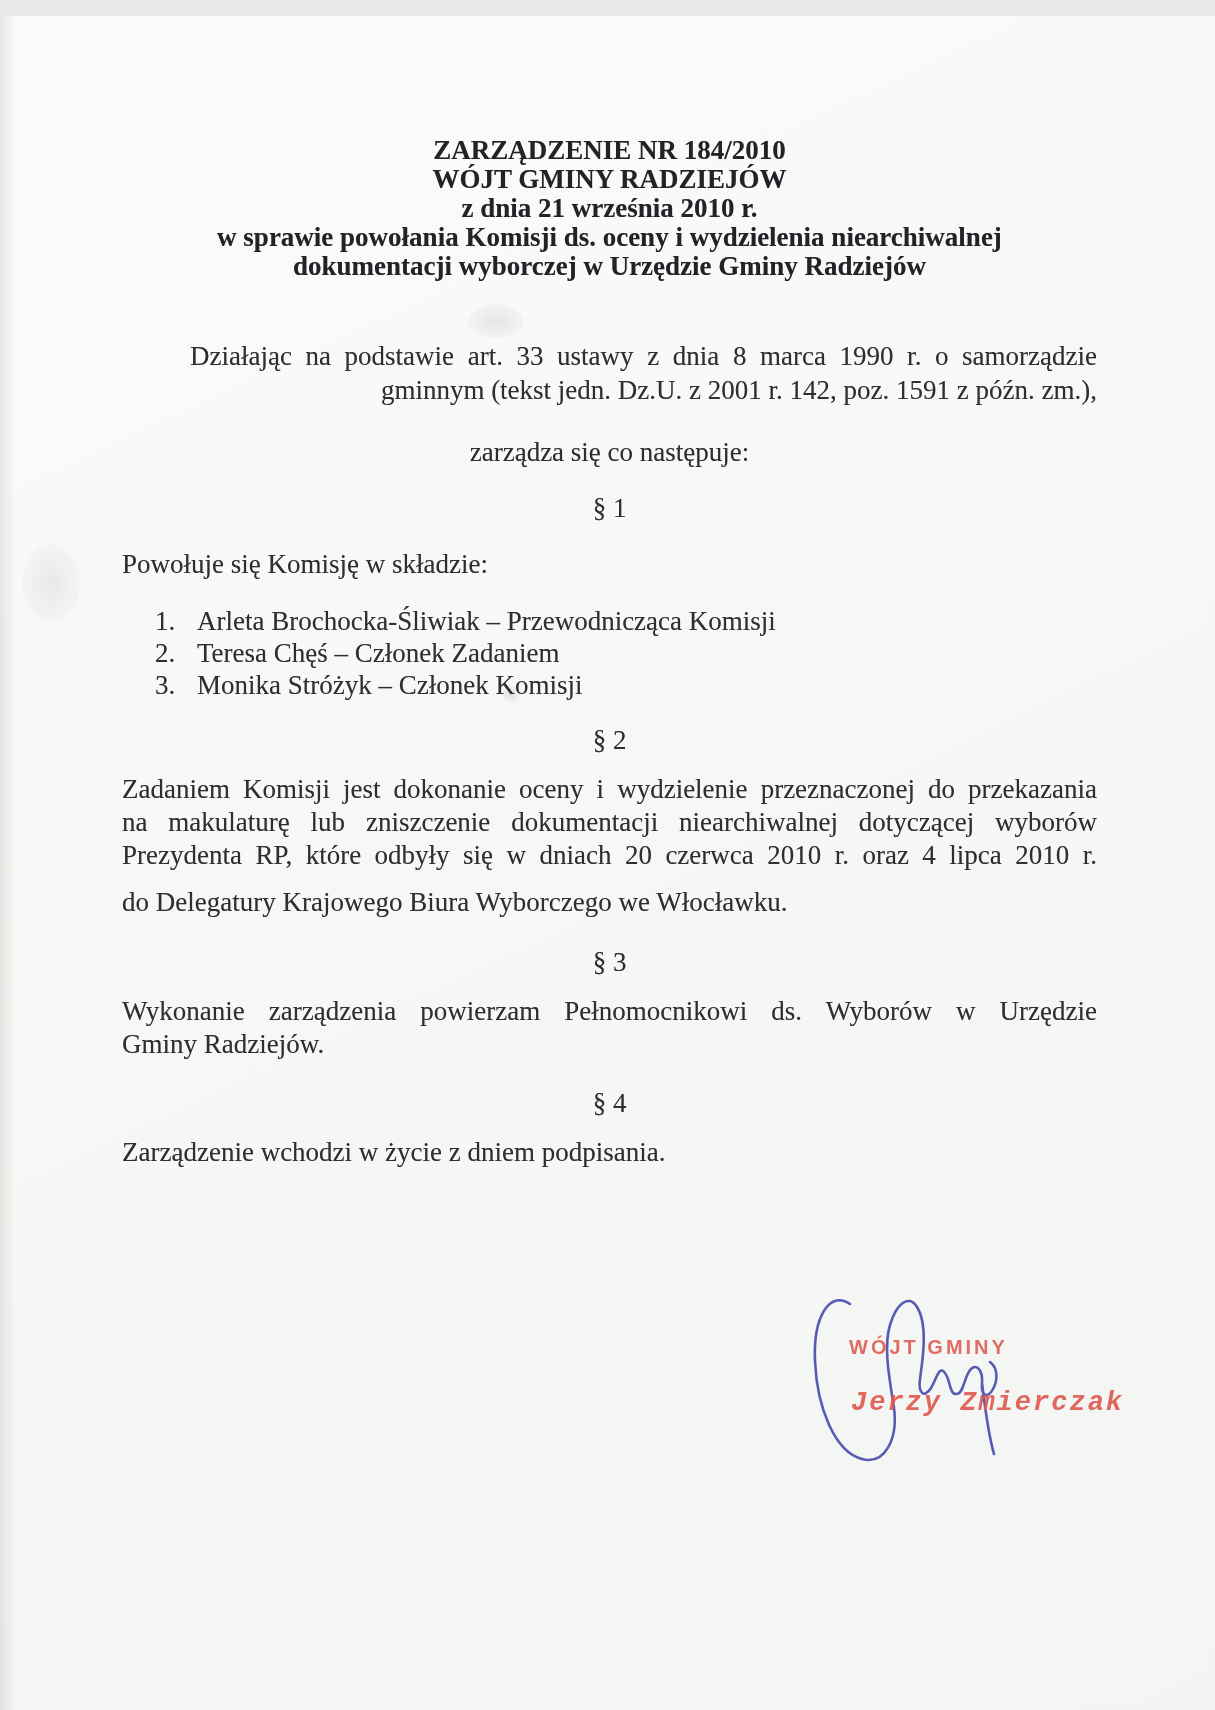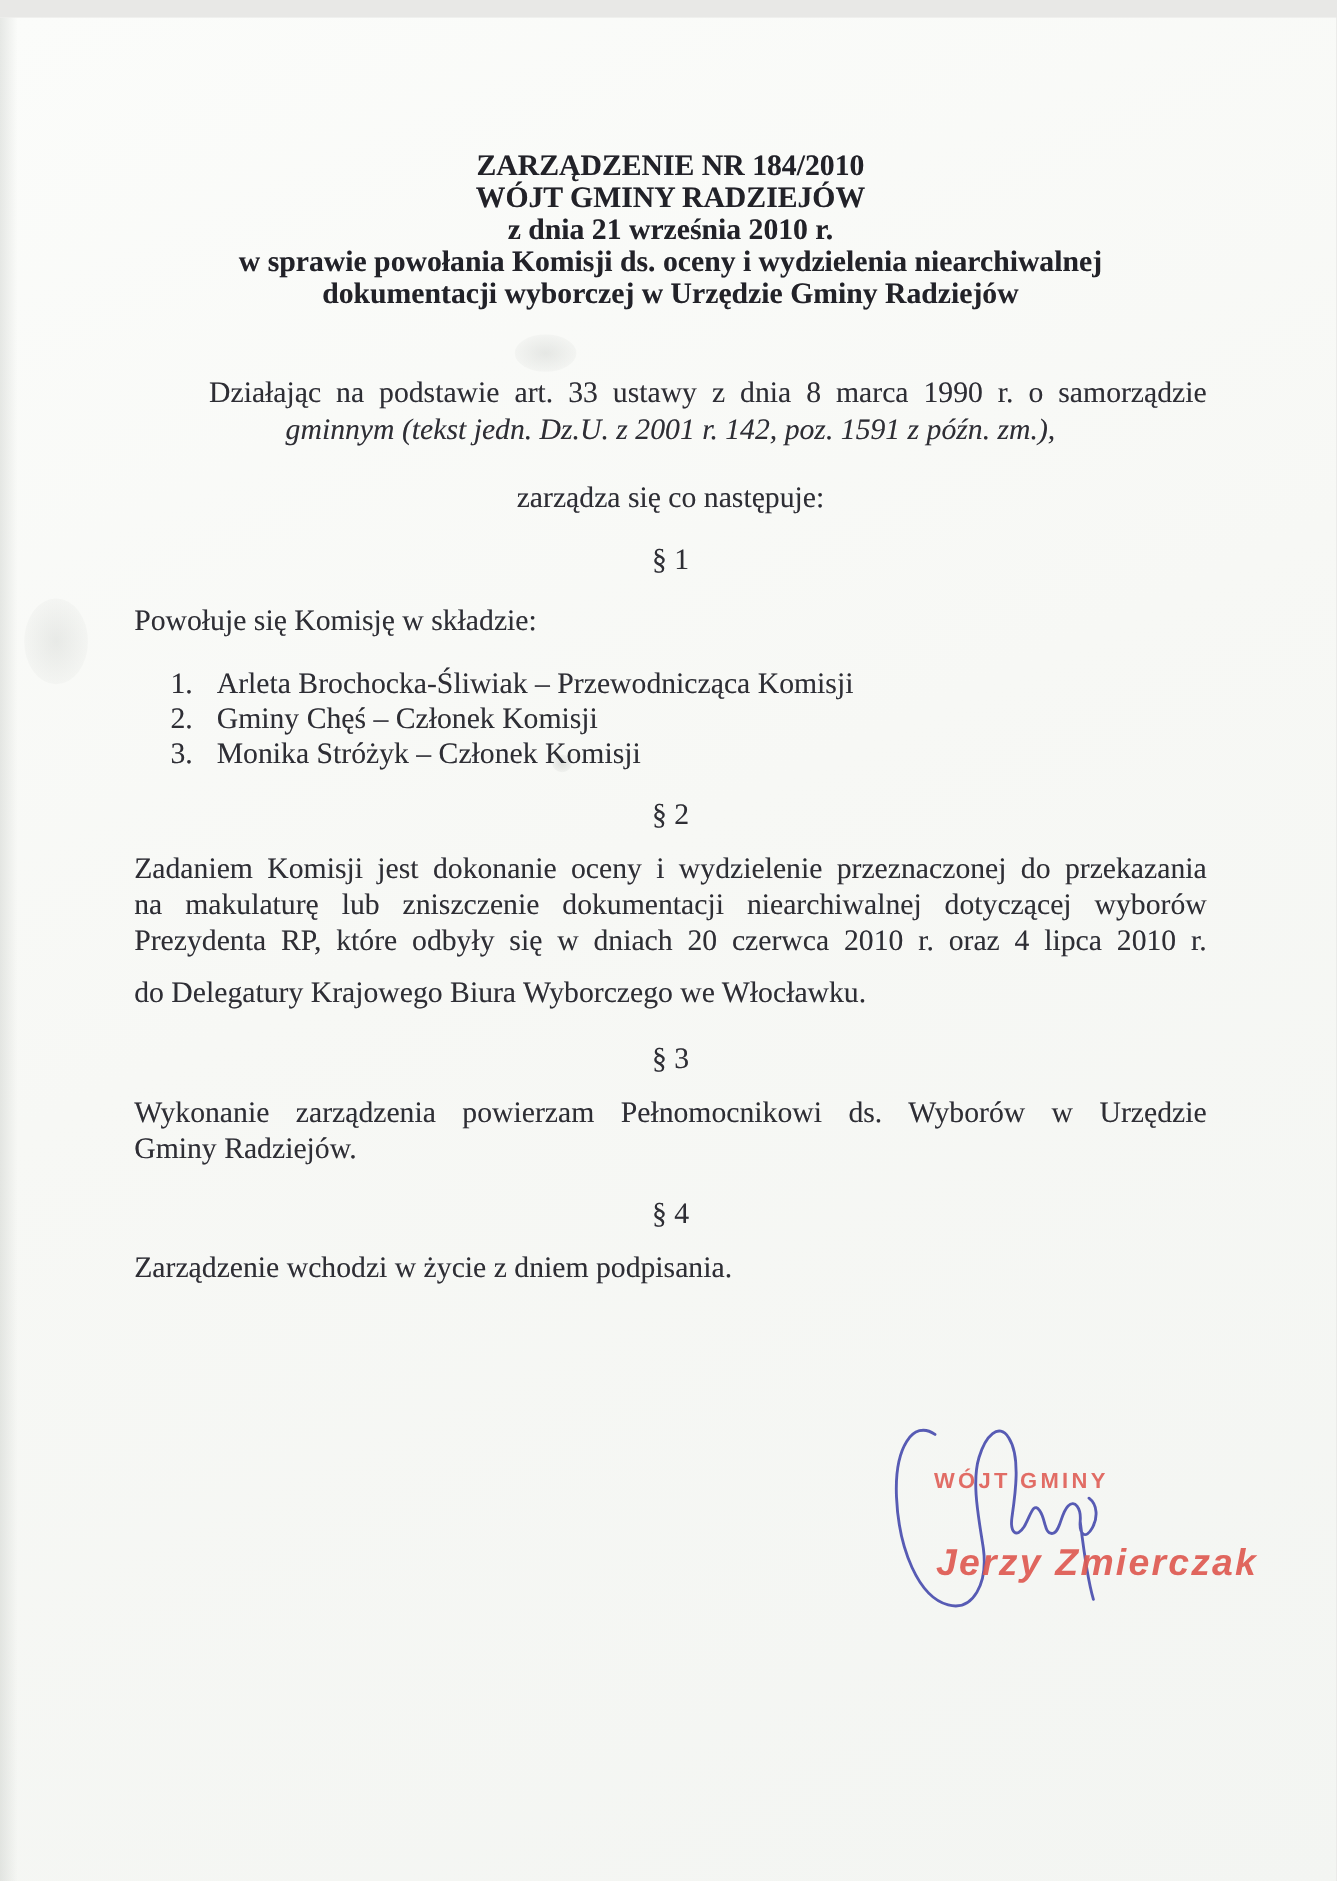--- a/index.html
+++ b/index.html
@@ -37,21 +37,21 @@
   .title-block { margin-top: 120px; }
   .title-line {
     text-align: center;
     font-weight: bold;
     font-size: 27px;
     line-height: 29px;
     color: #222228;
   }
   .preamble { margin-top: 58px; line-height: 34px; }
   .pre-line-1 { text-indent: 68px; text-align: justify; text-align-last: justify; }
-  .pre-line-2 { text-align: center; font-style: italic; }
+  .pre-line-2 { text-align: right; }
 
   .ordains { margin-top: 28px; text-align: center; line-height: 34px; }
 
   .section-no { margin-top: 22px; text-align: center; line-height: 34px; }
   .section-no.sn2 { margin-top: 22px; }
   .section-no.sn3 { margin-top: 26px; }
   .section-no.sn4 { margin-top: 25px; }
 
   .s1-intro { margin-top: 22px; line-height: 34px; }
 
@@ -75,25 +75,25 @@
     font-family: "Liberation Sans", sans-serif;
     font-weight: bold;
     font-size: 20px;
     letter-spacing: 3px;
     color: var(--stamp-color, #df5a52);
     opacity: 0.88;
     white-space: nowrap;
     text-shadow: none;
   }
   .stamp-name {
-    position: absolute; left: 46px; top: 116px;
-    font-family: Liberation Sans, sans-serif;
+    position: absolute; left: 46px; top: 102px;
+    font-family: Liberation Mono, monospace;
     font-style: italic;
     font-weight: bold;
-    font-size: 34px;
+    font-size: 27px;
     letter-spacing: 2px;
     color: var(--stamp-color, #df5a52);
     opacity: 0.92;
     white-space: nowrap;
     text-shadow: none;
   }
   .ink { position: absolute; left: 0; top: 0; }
 </style>
 </head>
 <body>
@@ -125,21 +125,21 @@
 
     <div class="s1-intro">Powołuje się Komisję w składzie:</div>
 
     <div class="member-list">
       <div class="member-row">
         <span class="member-no">1.</span>
         <span class="member-text">Arleta Brochocka-Śliwiak – Przewodnicząca Komisji</span>
       </div>
       <div class="member-row">
         <span class="member-no">2.</span>
-        <span class="member-text">Gminy Chęś – Członek Komisji</span>
+        <span class="member-text">Teresa Chęś – Członek Zadaniem</span>
       </div>
       <div class="member-row">
         <span class="member-no">3.</span>
         <span class="member-text">Monika Stróżyk – Członek Komisji</span>
       </div>
     </div>
 
     <div class="section-no sn2">§ 2</div>
 
     <div class="para">

